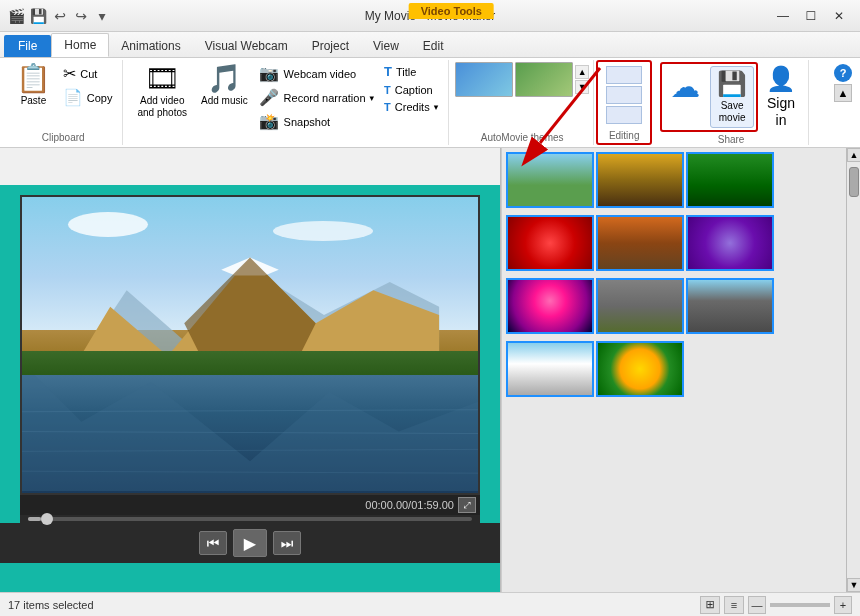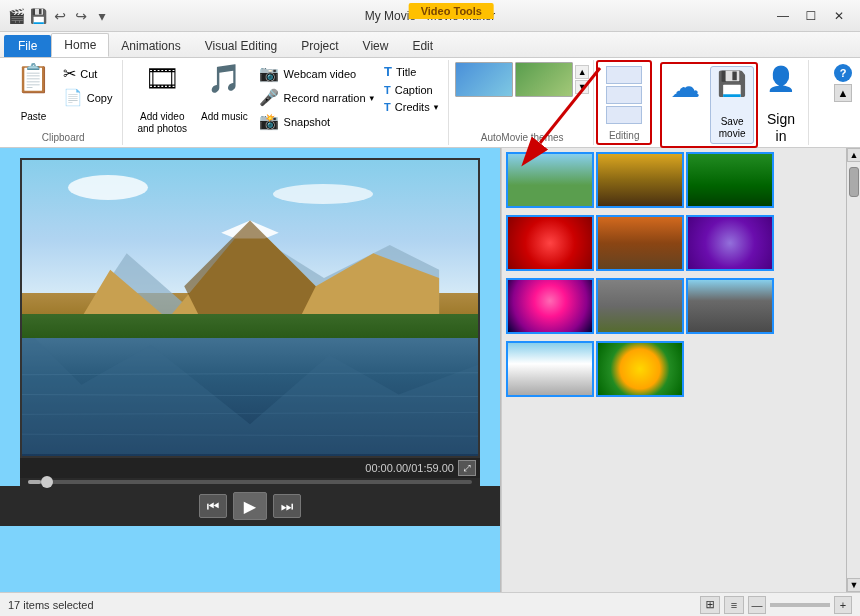--- a/index.html
+++ b/index.html
@@ -23,21 +23,21 @@
 
     
     #ribbon { height: 90px; background: white; border-bottom: 1px solid #ccc; display: flex; align-items: stretch; padding: 2px 4px; gap: 2px; }
     .ribbon-group { display: flex; flex-direction: column; border-right: 1px solid #e0e0e0; padding: 2px 6px; align-items: flex-start; }
     .ribbon-group-label { font-size: 10px; color: #666; text-align: center; width: 100%; margin-top: auto; padding-top: 2px; }
     .ribbon-group-content { display: flex; align-items: flex-start; gap: 2px; flex: 1; }
 
     
     .rb-large { display: flex; flex-direction: column; align-items: center; padding: 3px 6px; cursor: pointer; border-radius: 3px; min-width: 40px; }
     .rb-large .icon { font-size: 28px; line-height: 1; }
-    .rb-large .label { font-size: 10px; text-align: center; line-height: 1.2; margin-top: 18px; }
+    .rb-large .label { font-size: 10px; text-align: center; line-height: 1.2; margin-top: 2px; }
 
     .rb-small { display: flex; align-items: center; gap: 4px; padding: 2px 4px; cursor: pointer; border-radius: 2px; white-space: nowrap; }
     .rb-small .icon { font-size: 16px; }
     .rb-small .label { font-size: 11px; }
 
     .rb-col { display: flex; flex-direction: column; gap: 1px; }
 
     
     .automovie-group { display: flex; flex-direction: column; border-right: 1px solid #e0e0e0; padding: 2px 4px; }
     .theme-strip { display: flex; align-items: center; gap: 2px; }
@@ -108,21 +108,21 @@
     <button class="win-btn">—</button>
     <button class="win-btn">☐</button>
     <button class="win-btn close">✕</button>
   </div>
 </div>
 
 <div id="ribbon-tabs">
   <div class="ribbon-tab file">File</div>
   <div class="ribbon-tab active">Home</div>
   <div class="ribbon-tab">Animations</div>
-  <div class="ribbon-tab">Visual Editing</div>
+  <div class="ribbon-tab">Visual Webcam</div>
   <div class="ribbon-tab">Project</div>
   <div class="ribbon-tab">View</div>
   <div class="ribbon-tab">Edit</div>
 </div>
 
 <div id="ribbon">
 
   <div class="ribbon-group">
     <div class="ribbon-group-content">
       <div class="rb-large">
@@ -235,21 +235,21 @@
   </div>
 
   <div style="margin-left:auto; display:flex; flex-direction:column; align-items:center; justify-content:flex-start; padding:4px;">
     <div style="width:18px; height:18px; background:#1e7bd6; border-radius:50%; color:white; display:flex; align-items:center; justify-content:center; font-size:11px; font-weight:bold; cursor:pointer;">?</div>
     <div style="width:18px; height:18px; background:#e0e0e0; border:1px solid #bbb; display:flex; align-items:center; justify-content:center; font-size:11px; cursor:pointer; margin-top:2px;">▲</div>
   </div>
 </div>
 
 <div id="main" style="display:flex; height:calc(616px - 32px - 26px - 90px - 24px); position:relative;">
 
-  <div id="preview-wrapper" style="position:relative; width:500px; background:#7dd3fc; display:flex; flex-direction:column; align-items:center;">
+  <div id="preview-wrapper" style="position:relative; width:500px; background:#14b8a6; display:flex; flex-direction:column; align-items:center;margin-top:37px;">
 
     <div id="preview-video" style="width:460px; height:300px; margin-top:10px; position:relative; overflow:hidden;">
 
       <div style="position:absolute; top:0; left:0; width:100%; height:45%; background:linear-gradient(180deg, #87ceeb 0%, #b0d4f1 60%, #d4e9f7 100%);"></div>
 
       <div style="position:absolute; top:5%; left:10%; width:80px; height:25px; background:white; border-radius:50%; opacity:0.8;"></div>
       <div style="position:absolute; top:8%; left:55%; width:100px; height:20px; background:white; border-radius:50%; opacity:0.7;"></div>
 
       <div style="position:absolute; top:15%; left:0; width:100%; height:50%;">
         <svg viewBox="0 0 460 180" style="width:100%; height:100%;" xmlns="http://www.w3.org/2000/svg">

